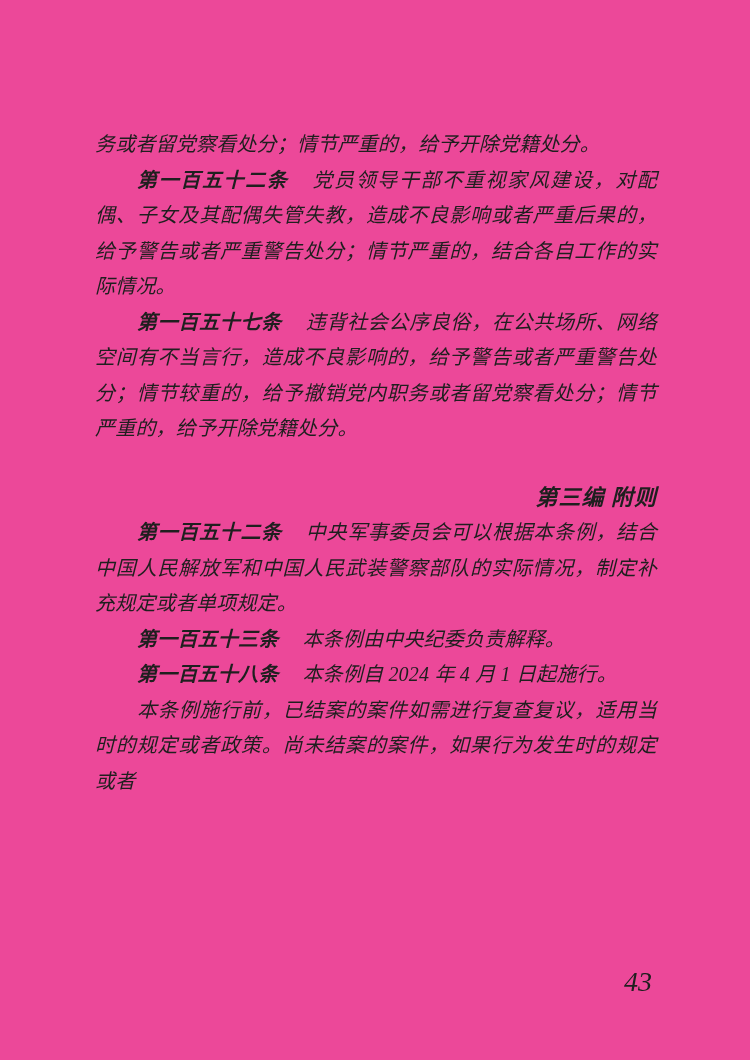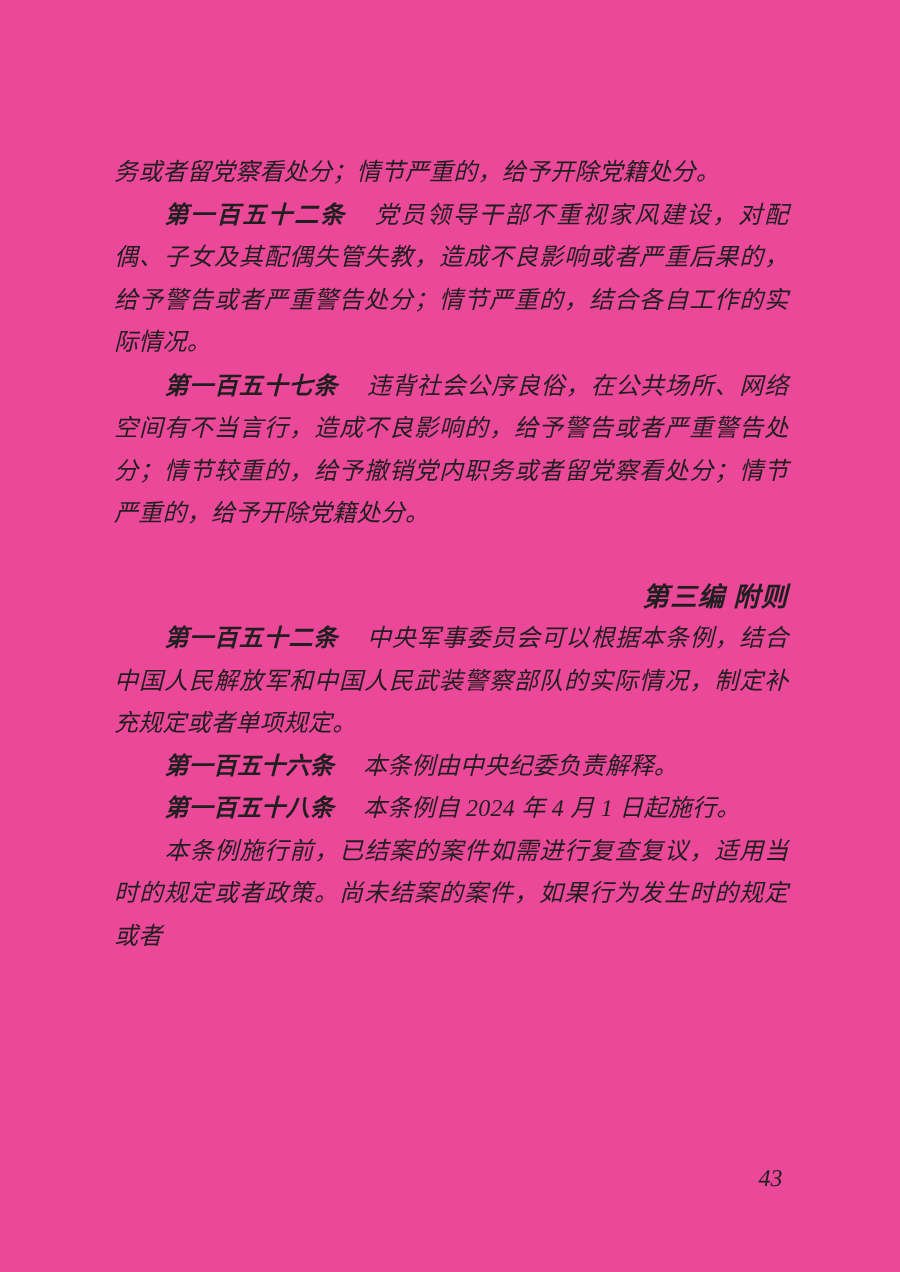--- a/index.html
+++ b/index.html
@@ -48,21 +48,21 @@
     margin: 33px 0 0 0;
     line-height: 35.5px;
     letter-spacing: 1px;
   }
   .page-number {
     position: absolute;
     left: 95px;
     top: 970px;
     width: 557px;
     text-align: right;
-    font-size: 20px;
+    font-size: 28px;
     line-height: 24px;
   }
 </style>
 </head>
 <body>
 
 <div class="page">
   <div class="content">
 
     <p class="para"><span>务或者留党察看处分；情节严重的，给予开除党籍处分。</span></p>
@@ -71,21 +71,21 @@
     <p class="para indent"><b class="article-lead">第一百五十二条</b><span>党员领导干部不重视家风建设，对配偶、子女及其配偶失管失教，造成不良影响或者严重后果的，给予警告或者严重警告处分；情节严重的，结合各自工作的实际情况。</span></p>
 
     <p class="para indent"><b class="article-lead">第一百五十七条</b><span>违背社会公序良俗，在公共场所、网络空间有不当言行，造成不良影响的，给予警告或者严重警告处分；情节较重的，给予撤销党内职务或者留党察看处分；情节严重的，给予开除党籍处分。</span></p>
 
 
     <h2 class="section-heading">第三编 附则</h2>
 
 
     <p class="para indent"><b class="article-lead">第一百五十二条</b><span>中央军事委员会可以根据本条例，结合中国人民解放军和中国人民武装警察部队的实际情况，制定补充规定或者单项规定。</span></p>
 
-    <p class="para indent"><b class="article-lead">第一百五十六条</b><span>本条例由中央纪委负责解释。</span></p>
+    <p class="para indent"><b class="article-lead">第一百五十三条</b><span>本条例由中央纪委负责解释。</span></p>
 
     <p class="para indent"><b class="article-lead">第一百五十八条</b><span>本条例自 2024 年 4 月 1 日起施行。</span></p>
 
     <p class="para indent"><span>本条例施行前，已结案的案件如需进行复查复议，适用当时的规定或者政策。尚未结案的案件，如果行为发生时的规定或者</span></p>
 
   </div>
 
   <div class="page-number">43</div>
 </div>
 

